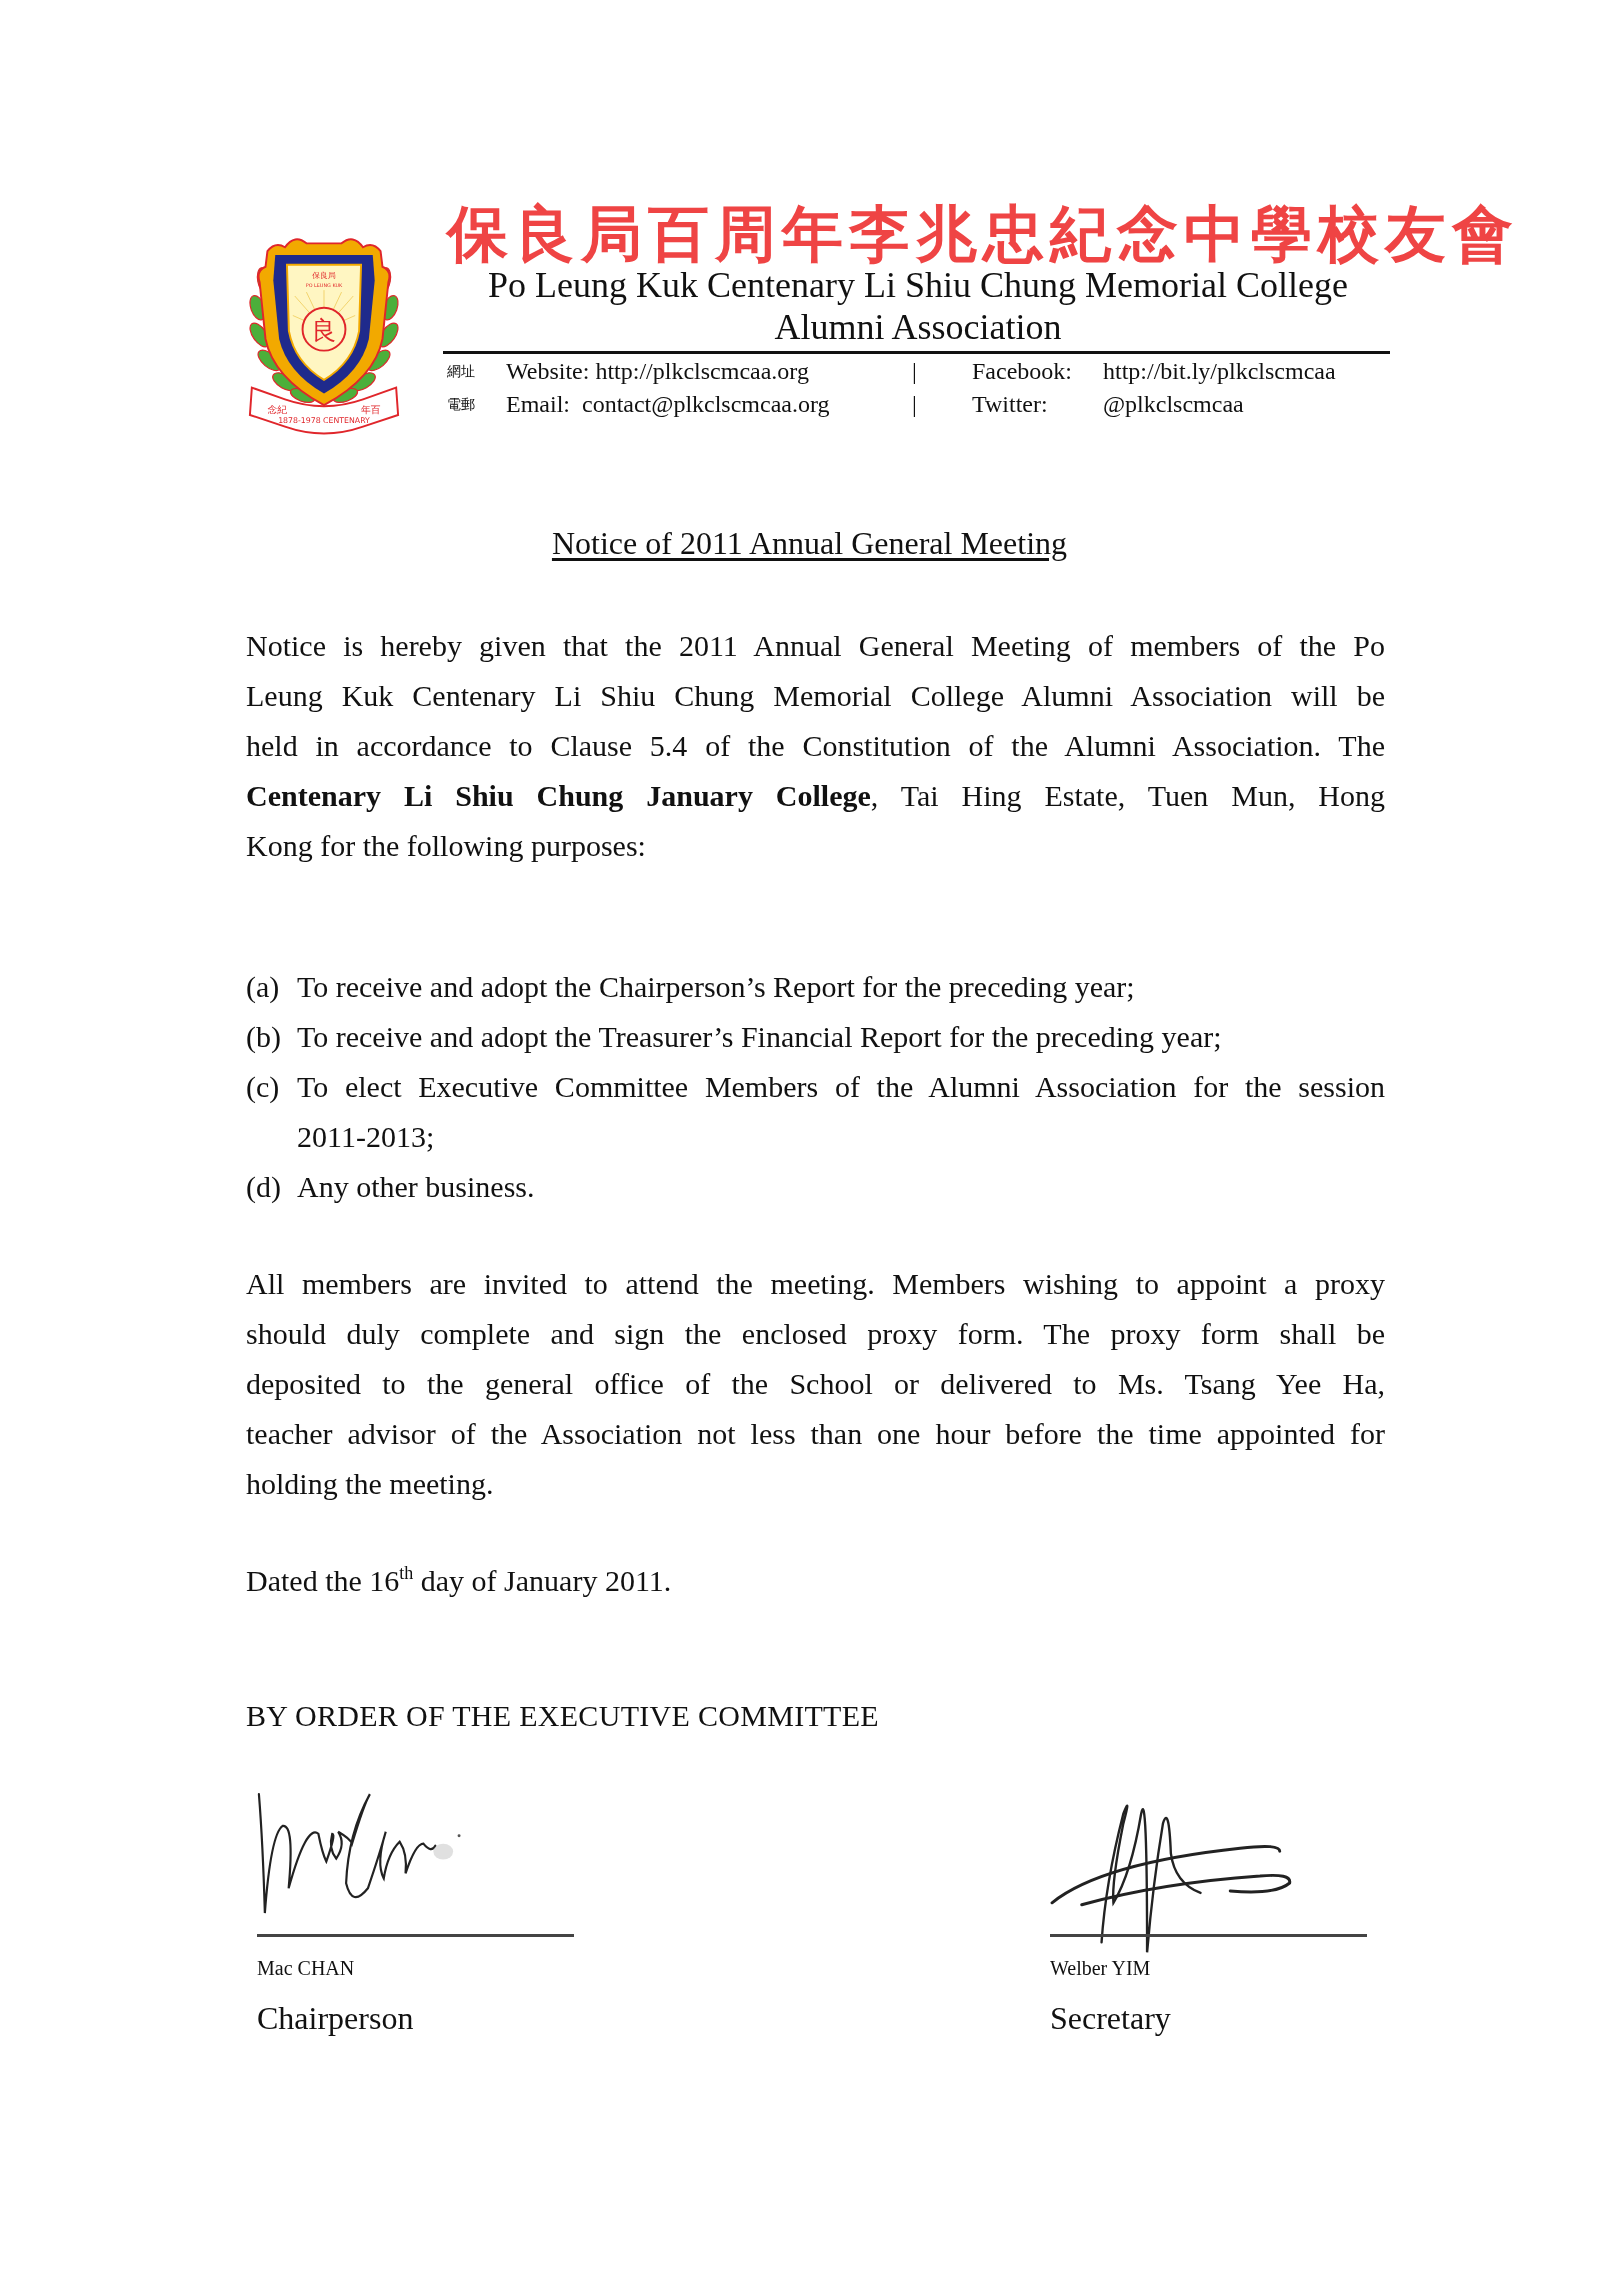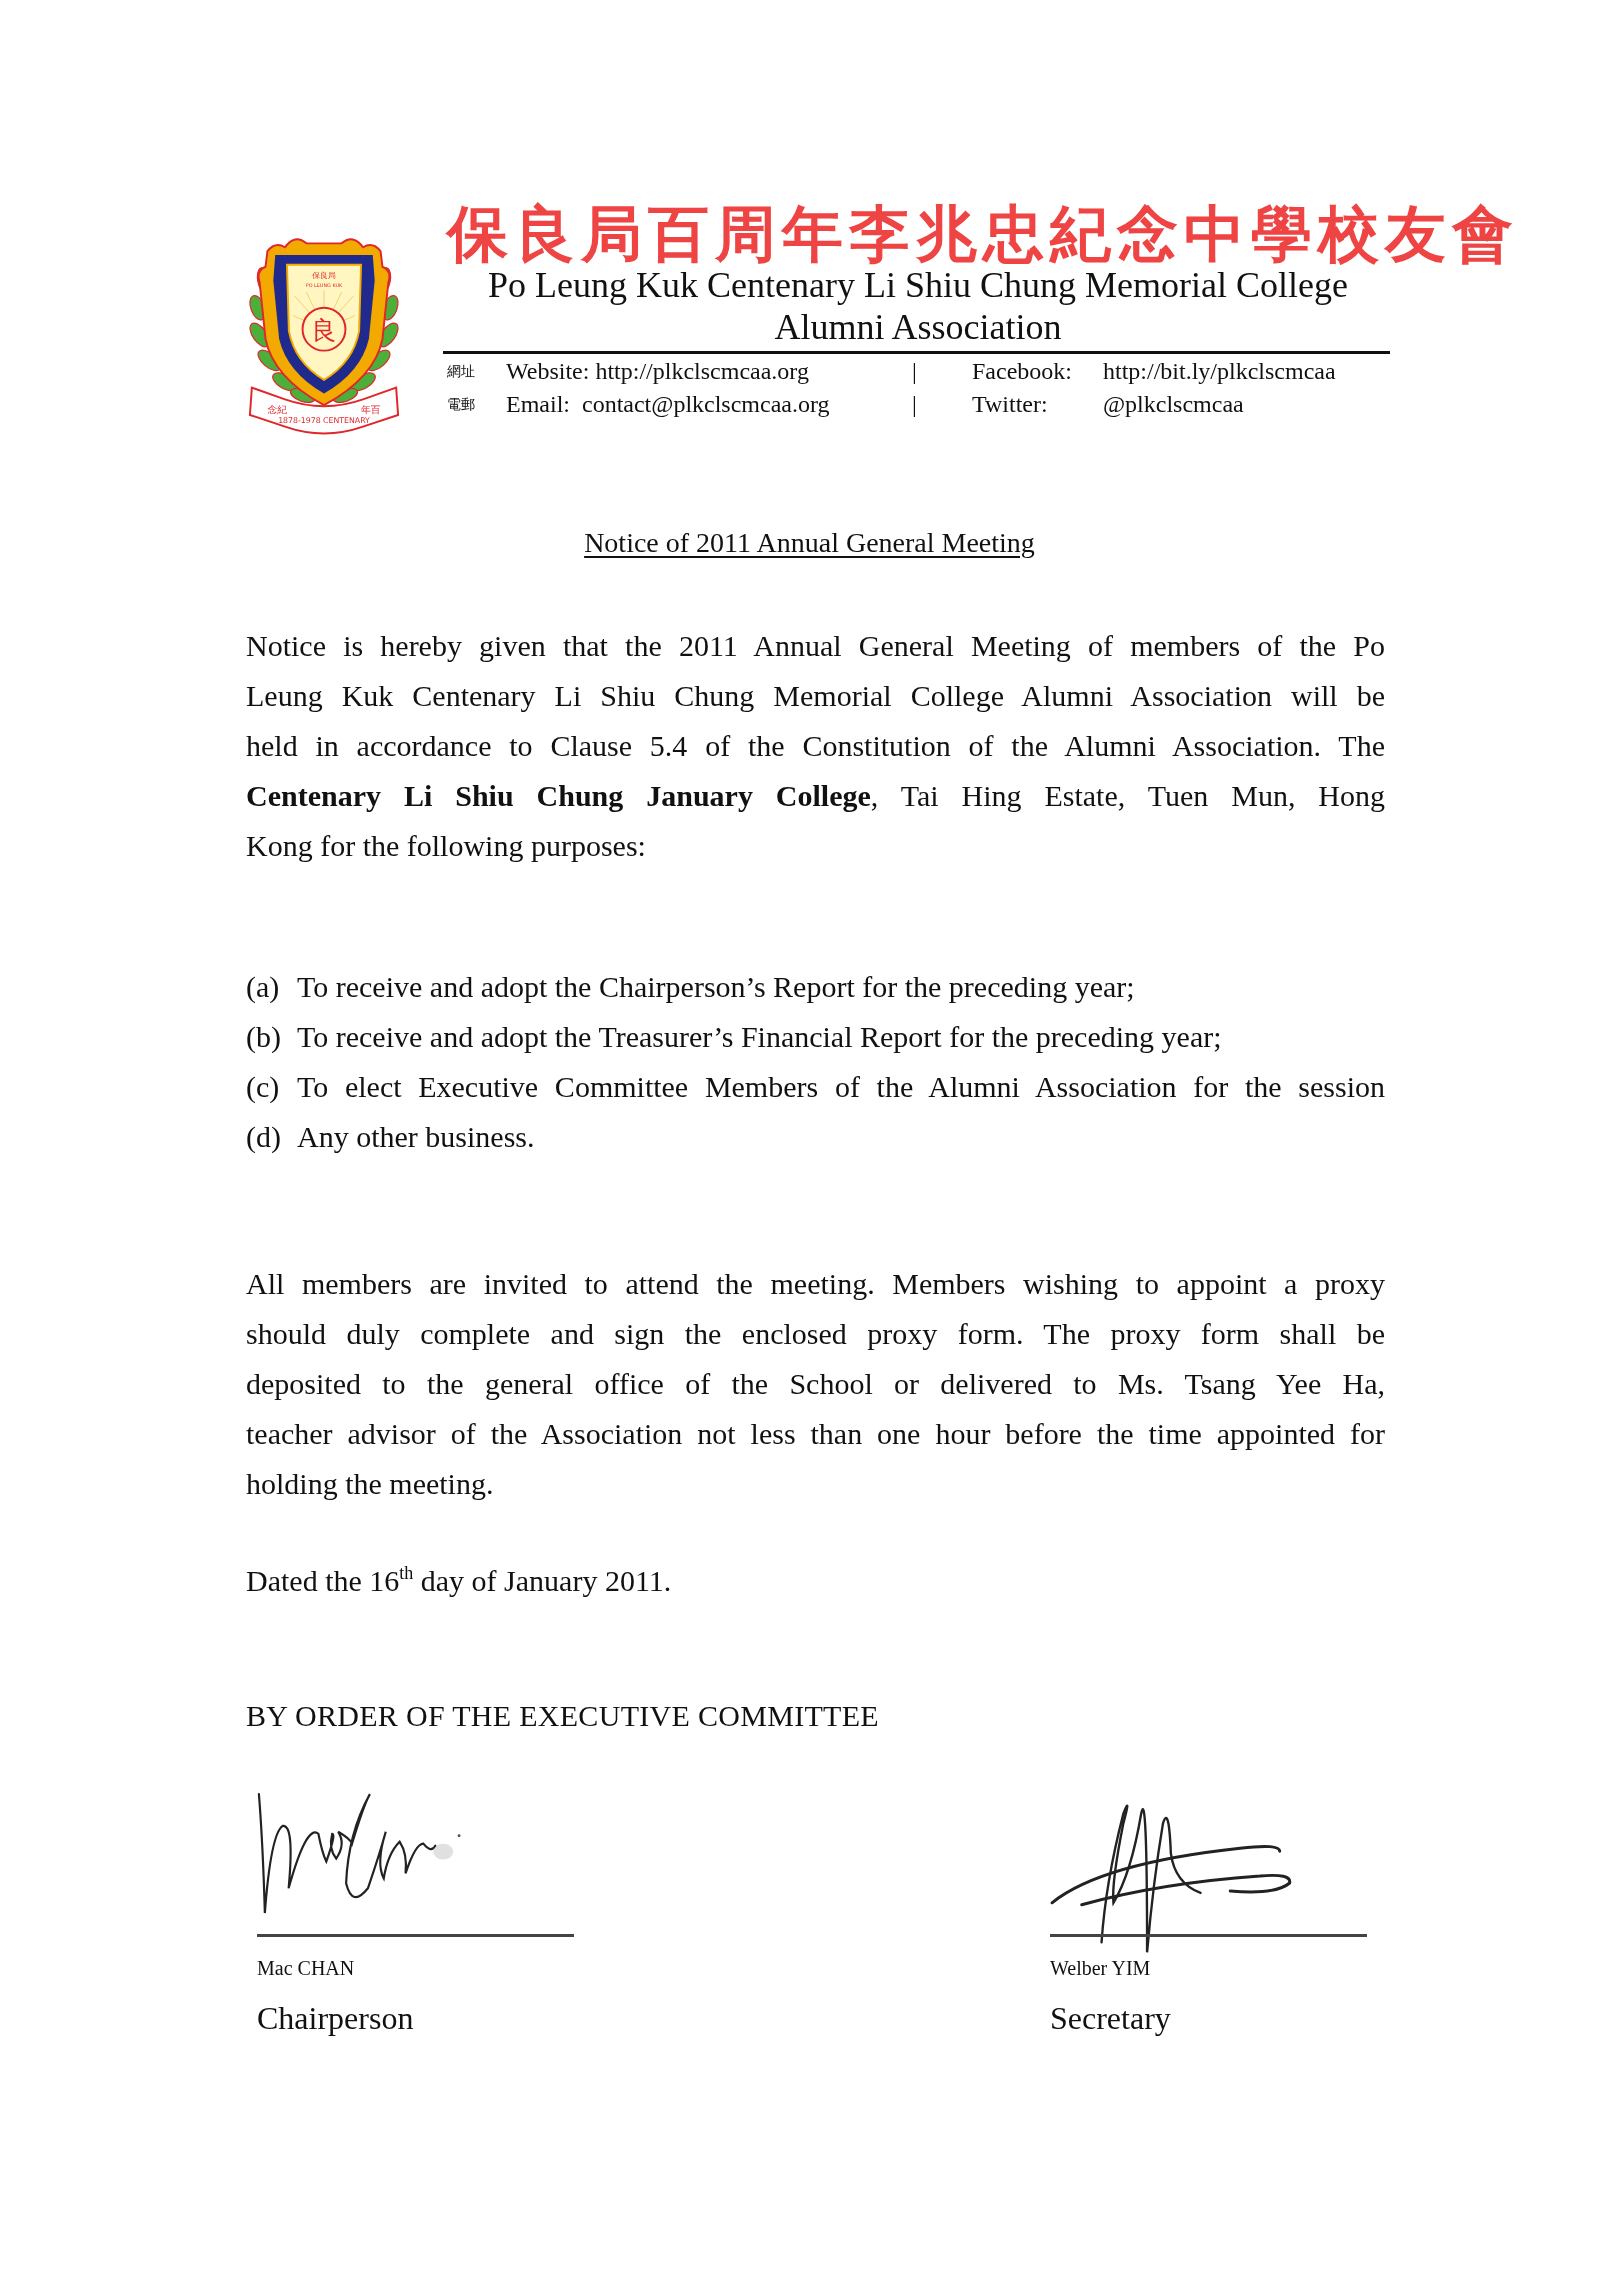--- a/index.html
+++ b/index.html
@@ -20,21 +20,21 @@
   .c-cn { left: 0; font-family: "DejaVu Sans", sans-serif; font-size: 14px; }
   .c-label { left: 59px; }
   .c-sep { left: 465px; }
   .c-label2 { left: 525px; }
   .c-value2 { left: 656px; }
   #contact-1 { top: 356px; }
   #contact-2 { top: 389px; }
 
   
   #notice-title { position: absolute; left: 0; width: 1619px; top: 523px; text-align: center;
-    font-size: 28px; line-height: 40px; }
+    font-size: 32px; line-height: 40px; }
   #notice-title span { text-decoration: underline; text-underline-offset: 4px; }
   .para { position: absolute; left: 246px; width: 1139px; font-size: 30px; line-height: 50px; text-align: justify; }
   .para .line { display: block; text-align: justify; text-align-last: justify; height: 50px; white-space: nowrap; }
   .para .line.last { text-align-last: left; }
   sup { font-size: 18px; vertical-align: 12px; line-height: 0; }
   b { font-weight: bold; }
 
   #para-1 { top: 621px; }
   #purposes { position: absolute; left: 246px; width: 1139px; top: 962px; font-size: 30px; line-height: 50px; }
   .purpose { position: relative; padding-left: 51px; }
@@ -134,20 +134,21 @@
     <span class="ptag">(a)</span>
     <span class="ptext">To receive and adopt the Chairperson’s Report for the preceding year;</span>
   </div>
   <div class="purpose">
     <span class="ptag">(b)</span>
     <span class="ptext">To receive and adopt the Treasurer’s Financial Report for the preceding year;</span>
   </div>
   <div class="purpose">
     <span class="ptag">(c)</span>
     <span class="ptext" style="text-align:justify;text-align-last:justify">To elect Executive Committee Members of the Alumni Association for the session</span>
+    <span class="ptext">2011-2013;</span>
   </div>
   <div class="purpose">
     <span class="ptag">(d)</span>
     <span class="ptext">Any other business.</span>
   </div>
 </div>
 
 <div id="para-2" class="para">
   <span class="line">All members are invited to attend the meeting.    Members wishing to appoint a proxy</span>
   <span class="line">should duly complete and sign the enclosed proxy form.    The proxy form shall be</span>

